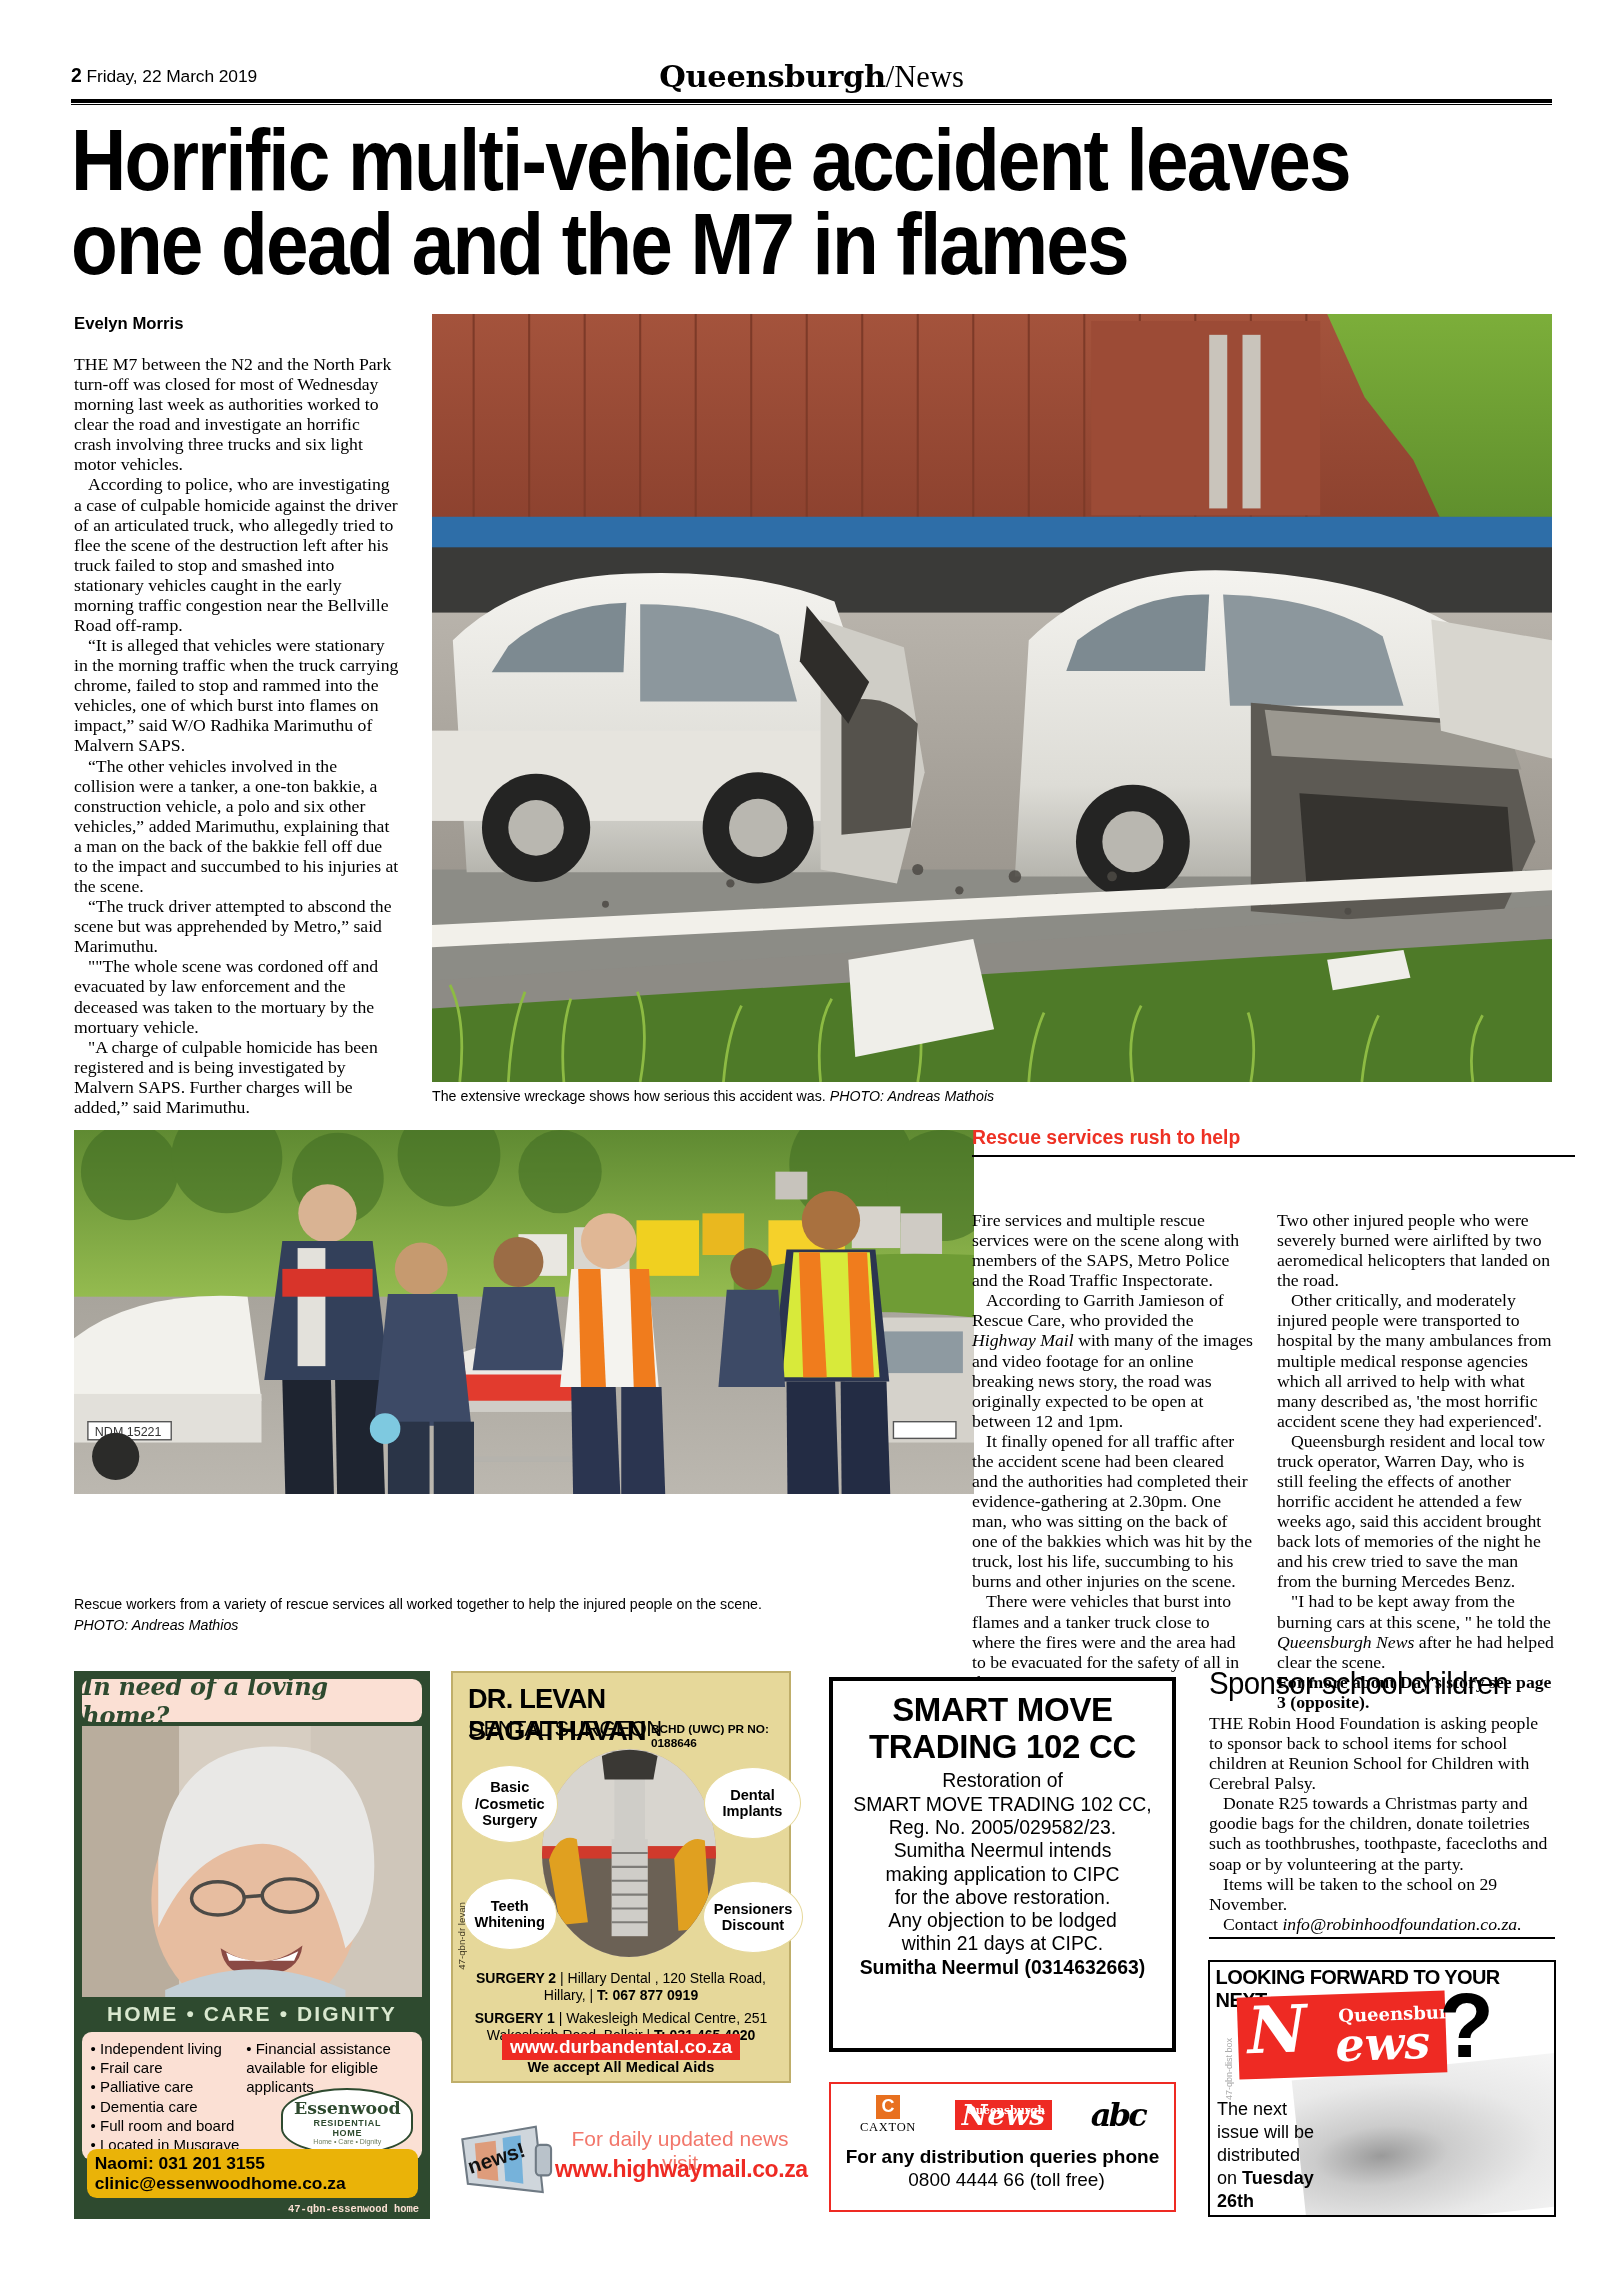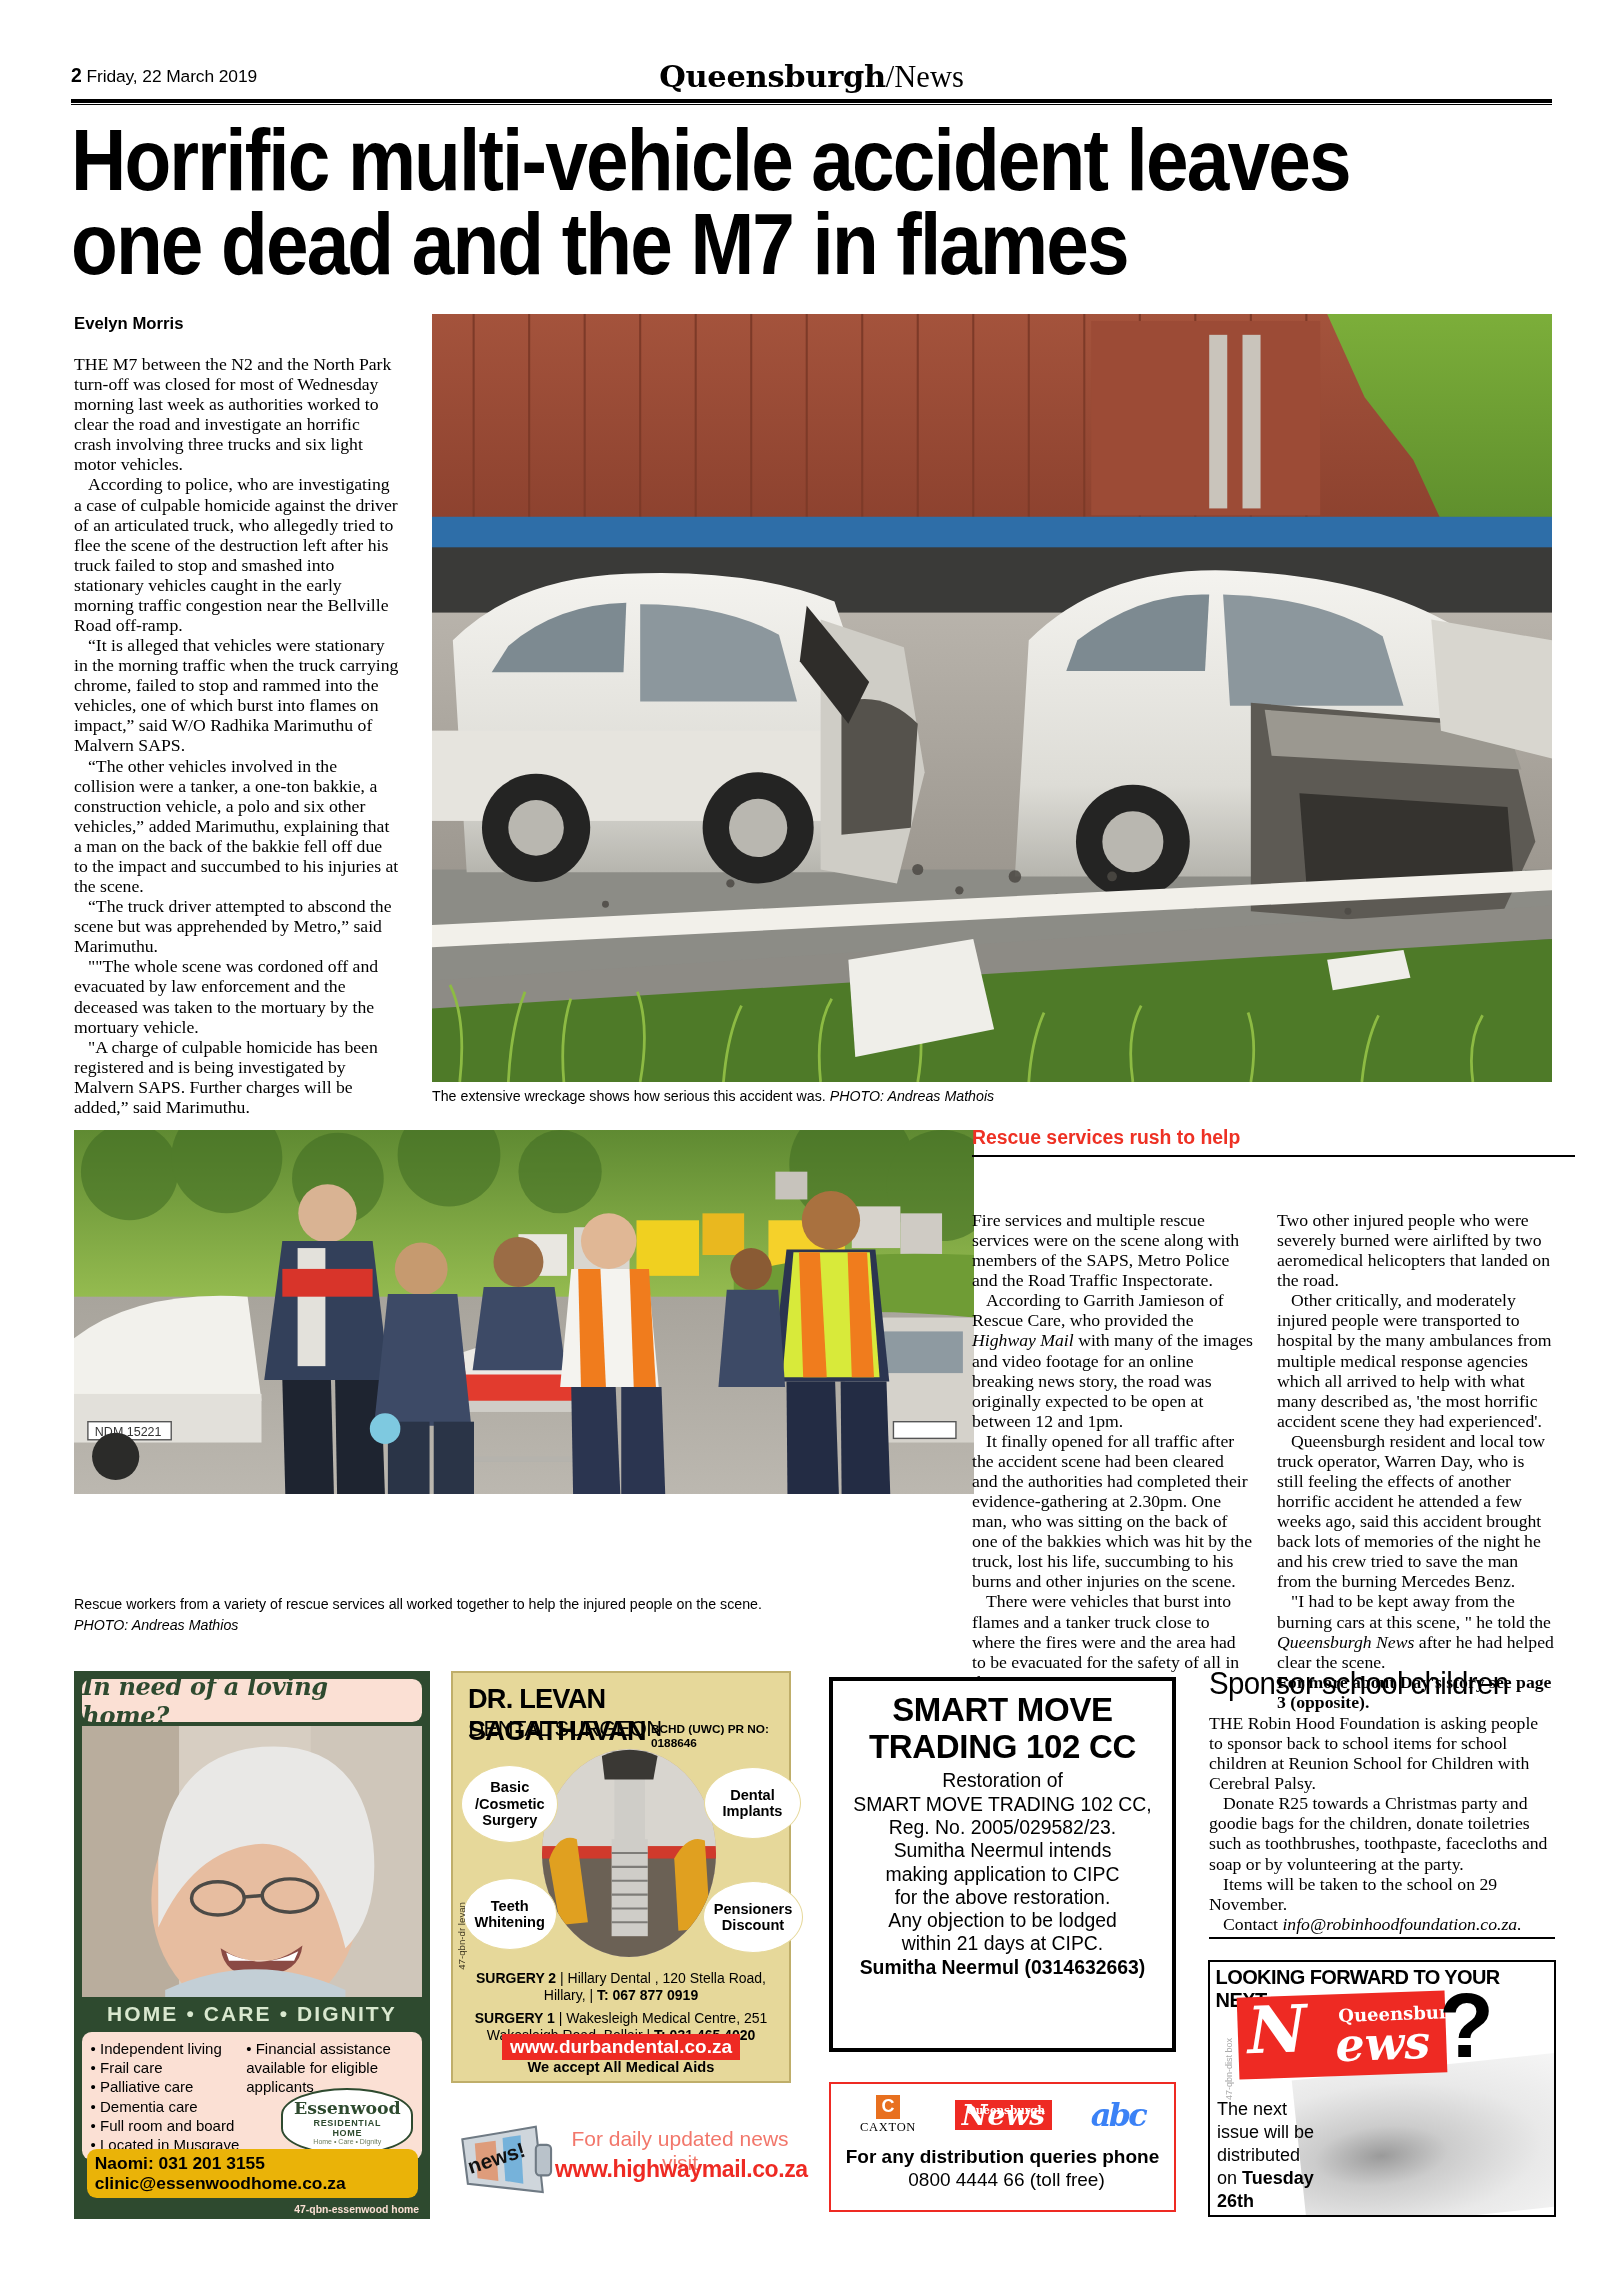--- a/index.html
+++ b/index.html
@@ -108,21 +108,21 @@
   .essen-logo .n2 { font-family:"Liberation Sans", sans-serif; font-weight:bold; font-size:9px;
                     color:#2e4a2f; letter-spacing:0.7px; }
   .essen-logo .n3 { font-family:"Liberation Sans", sans-serif; font-weight:bold; font-size:9px;
                     color:#2e4a2f; letter-spacing:0.7px; }
   .essen-logo .n4 { font-family:"Liberation Sans", sans-serif; font-size:7px; color:#6b7d5f; }
   .essen-contact { position:absolute; left:12.5px; right:12.5px; bottom: 21px;
                    background:#eab308; border-radius: 9.7px; padding: 4.2px 8.3px;
                    font-family:"Liberation Sans", sans-serif; font-weight:bold; font-size: 17.4px;
                    line-height:1.18; }
   .essen-code { position:absolute; right:11px; bottom: 4.2px; color:#fbe0d4;
-                font-family:Liberation Sans, sans-serif; font-weight:bold; font-size:10.4px;margin-top:48px; }
+                font-family:Liberation Mono, monospace; font-weight:bold; font-size:10.4px;margin-top:48px; }
 
   
   .ad-dental { position: absolute; left: 451px; top: 1671px; width: 340px; height: 412px;
                background:#e6d89a; border: 2.1px solid #bfae6a; }
   .dent-name { position:absolute; left: 15.3px; top: 9.7px; font-family:"Liberation Sans", sans-serif;
                font-weight:bold; font-size: 28px; letter-spacing:-0.8px; transform: scaleX(0.97);
                transform-origin:left top; }
   .dent-sub { position:absolute; left: 15.3px; top: 43px; font-family:"Liberation Sans", sans-serif;
               font-size: 22px; letter-spacing:-0.6px; }
   .dent-reg { position:absolute; left: 198px; top: 49px; font-family:"Liberation Sans", sans-serif;
@@ -174,21 +174,21 @@
   .cax .sq { width:23.6px; height:23.6px; background:#e8701f; position:relative; }
   .cax .sq::after { content:"C"; position:absolute; inset:0; color:#fff; font-weight:bold;
                     font-family:"Liberation Sans", sans-serif; font-size:18px;
                     display:flex; align-items:center; justify-content:center; }
   .cax .txt { font-family:"Liberation Serif", serif; font-size: 12.5px; letter-spacing:0.7px; margin-top:1.4px; }
   .qn-logo { background:#ee2a23; padding: 2.8px 7px 1.4px 7px; position:relative; }
   .qn-logo .big { color:#fff; font-family:"DejaVu Serif", serif; font-weight:bold;
                   font-size: 28px; font-style: italic; line-height:0.92; }
   .qn-logo .sm { color:#fff; font-family:"DejaVu Serif", serif; font-weight:bold;
                  font-size: 10.4px; position:absolute; right:7px; top:4.2px; }
-  .abc { color:#3b82f6; font-family:"DejaVu Serif", serif; font-weight:bold; font-size: 32px;
+  .abc { color:#000000; font-family:"DejaVu Serif", serif; font-weight:bold; font-size: 32px;
          font-style: italic; letter-spacing:-2.8px; }
   .dist-l1 { text-align:center; font-family:"Liberation Sans", sans-serif; font-weight:bold;
              font-size: 19px; }
   .dist-l2 { text-align:center; font-family:"Liberation Sans", sans-serif; font-size: 19px; margin-top:1.4px; }
   .dist-l2 b { font-weight:normal;margin-left:8px; }
 
   
   .ad-look { position:absolute; left: 1208px; top: 1960px; width: 348px; height: 257px;
              border: 2.1px solid #000; background:#fff; overflow:hidden; }
   .look-head { font-family:"Liberation Sans", sans-serif; font-weight:bold; font-size: 20px;

